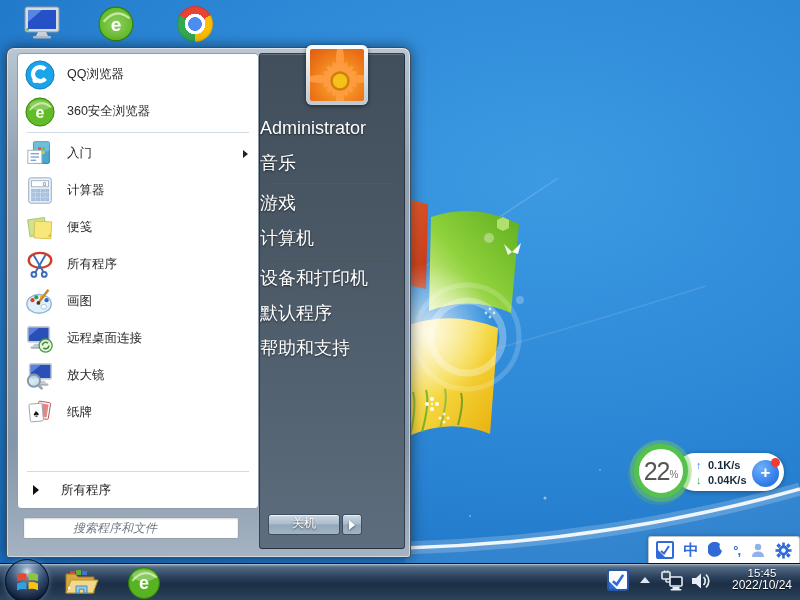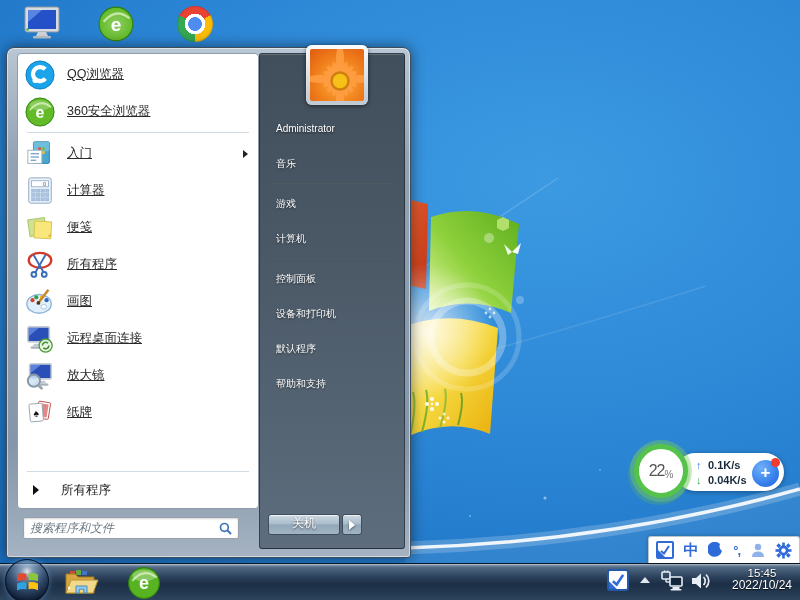--- a/index.html
+++ b/index.html
@@ -17,44 +17,44 @@
 
   
   .start-menu{left:6px;top:47px;width:405px;height:511px;
     background:linear-gradient(180deg,#b9c6d3 0%,#93a3b4 22%,#8496a9 78%,#a5b3c2 100%);
     border:1px solid #3f4c5c;border-radius:8px 8px 3px 3px;
     box-shadow:inset 0 0 0 1px rgba(255,255,255,.5), 0 0 14px rgba(0,0,0,.5);}
   .left-panel{left:10px;top:5px;width:242px;height:456px;background:#fff;
     border:1px solid #8f9dab;border-radius:4px;display:flex;flex-direction:column;padding:2px 0;}
   .mi{height:37px;display:flex;align-items:center;cursor:pointer;}
   .mi-icon{width:30px;height:30px;margin-left:7px;flex:0 0 30px;}
-  .mi-label{margin-left:12px;font-size:12.5px;color:#2a2a2a;text-decoration:underline;}
+  .mi-label{margin-left:12px;font-size:12.5px;color:#2a2a2a;}
   .mi-sub-arrow{margin-left:auto;margin-right:10px;width:0;height:0;
     border-left:5px solid #222;border-top:4px solid transparent;border-bottom:4px solid transparent;}
   .lp-sep{height:1px;background:#d0dbe4;margin:2px 9px;}
   .lp-spacer{flex:1;}
   .all-programs{height:32px;display:flex;align-items:center;cursor:pointer;}
   .ap-arrow{margin-left:15px;width:0;height:0;border-left:6px solid #111;
     border-top:5px solid transparent;border-bottom:5px solid transparent;}
   .ap-label{margin-left:22px;font-size:12.5px;color:#222;}
 
   .search-wrap{left:16px;top:469px;width:216px;height:22px;background:#fff;
     border:1px solid #98a2ac;border-radius:2px;display:flex;align-items:center;
-    box-shadow:inset 0 1px 2px rgba(0,0,0,.18);}
+    box-shadow:inset 0 1px 2px rgba(0,0,0,.18);padding-left:43px;}
   .search-input{flex:1;border:none;outline:none;background:transparent;
     font-size:12px;font-style:italic;color:#6d7984;padding:0 6px;height:18px;}
   .search-input::placeholder{color:#6d7984;font-style:italic;}
   .search-glass{margin-right:6px;}
 
   .right-panel{left:252px;top:5px;width:146px;height:496px;
     background:linear-gradient(180deg,#414e5b 0%,#4c5a68 45%,#5d6d7d 100%);
     border:1px solid rgba(18,28,40,.55);border-radius:3px;
     box-shadow:inset 0 1px 0 rgba(255,255,255,.18);}
   .rp-list{position:absolute;left:0;top:57px;width:100%;}
-  .ri{height:35px;line-height:35px;padding-left:16px;font-size:10px;color:#fff;
+  .ri{height:35px;line-height:35px;padding-left:0;font-size:18px;color:#fff;
     text-shadow:0 1px 2px rgba(0,0,0,.6);cursor:pointer;white-space:nowrap;}
   .rp-sep{height:1px;margin:2px 10px;background:rgba(255,255,255,.22);
     border-top:1px solid rgba(0,0,0,.28);}
   .avatar{left:299px;top:-3px;width:62px;height:60px;border-radius:6px;
     background:linear-gradient(180deg,#fbfdfe,#bcc8d2);padding:4px;
     box-shadow:0 1px 4px rgba(0,0,0,.55), inset 0 0 1px #fff;z-index:3;}
   .avatar-img{width:100%;height:100%;border-radius:2px;overflow:hidden;
     background:radial-gradient(circle at 55% 62%, #ffb13c 0%, #f07f1b 55%, #e05a10 100%);}
 
   .shutdown{left:261px;top:466px;width:72px;height:21px;
@@ -104,21 +104,21 @@
     box-shadow:0 1px 5px rgba(0,0,0,.35);z-index:4;display:flex;flex-direction:column;
     justify-content:center;padding-left:20px;cursor:pointer;}
   .ns-row{display:flex;align-items:center;height:15px;}
   .ns-arrow{width:12px;font-size:11px;font-weight:bold;}
   .ns-arrow.up{color:#2e86f0;}
   .ns-arrow.down{color:#35aa47;}
   .ns-val{font-size:11px;font-weight:bold;color:#17293b;}
   .ns-circle{left:634px;top:444px;width:54px;height:54px;border-radius:50%;background:#fff;
     border:5px solid #55c24b;z-index:5;display:flex;align-items:center;justify-content:center;cursor:pointer;
     box-shadow:0 0 0 4px rgba(120,205,90,.4), -2px 3px 0 4px rgba(100,190,75,.25);}
-  .ns-pct{font-size:16px;color:#555;letter-spacing:-1px;}
+  .ns-pct{font-size:25px;color:#555;letter-spacing:-1px;}
   .ns-pct-sign{font-size:10px;color:#777;margin-top:7px;}
   .ns-ball{left:752px;top:460px;width:27px;height:27px;border-radius:50%;z-index:6;cursor:pointer;
     background:radial-gradient(circle at 35% 30%, #6fb0fa, #2e78e8 70%);
     color:#fff;font-size:17px;font-weight:bold;text-align:center;line-height:25px;}
   .ns-dot{left:771px;top:458px;width:9px;height:9px;border-radius:50%;background:#f23a2f;z-index:7;}
 </style>
 </head>
 <body>
 
 <div class="screen">
@@ -378,21 +378,20 @@
     </div>
 
     <div class="abs right-panel">
       <div class="rp-list">
         <div class="ri">Administrator</div>
         <div class="ri">音乐</div>
         <div class="rp-sep"></div>
         <div class="ri">游戏</div>
         <div class="ri">计算机</div>
         <div class="rp-sep"></div>
-        <div class="ri">控制面板</div>
         <div class="ri">设备和打印机</div>
         <div class="ri">默认程序</div>
         <div class="ri">帮助和支持</div>
       </div>
     </div>
 
     <div class="abs avatar">
       <div class="avatar-img">
         <svg width="54" height="52" viewBox="0 0 54 52">
           <g opacity=".85">

